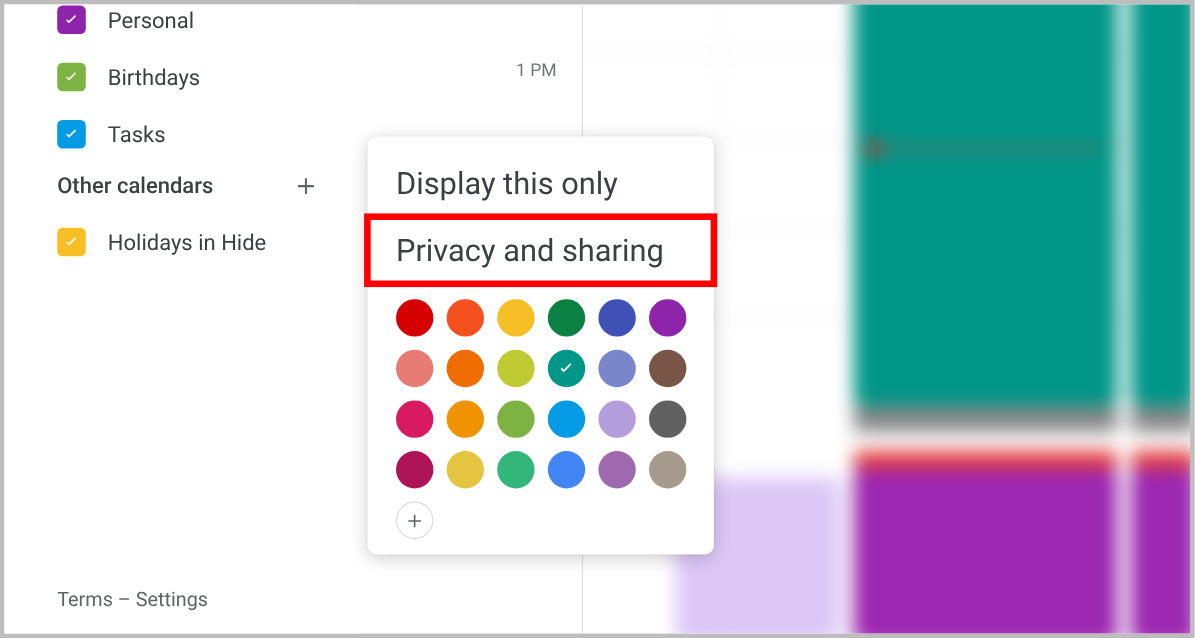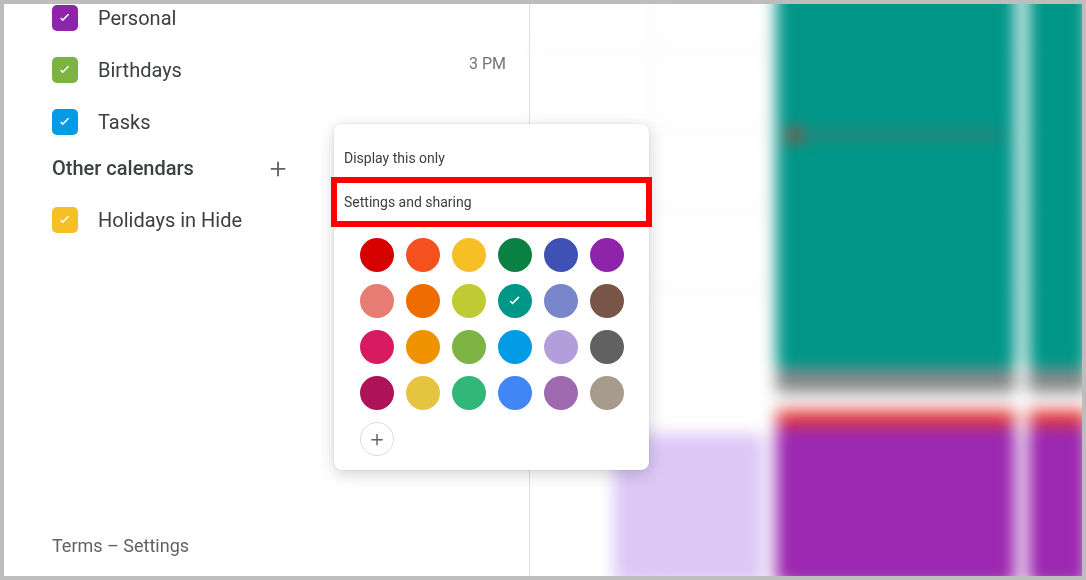--- a/index.html
+++ b/index.html
@@ -105,22 +105,22 @@
     position: absolute;
     left: 330px; top: 120px;
     width: 315px;
     background: #fff;
     border-radius: 8px;
     box-shadow: 0 4px 16px rgba(0,0,0,0.18), 0 0 0 1px rgba(0,0,0,0.04);
     padding: 12px 0 14px 0;
     z-index: 100;
   }
   .menu-item {
-    padding: 14px 10px;
-    font-size: 14px;
+    padding: 14px 26px;
+    font-size: 28px;
     color: #3c4043;
     cursor: pointer;
   }
   .menu-item.highlighted {
     outline: 6px solid #ff0000;
     outline-offset: -3px;
   }
   .color-grid {
     display: grid;
     grid-template-columns: repeat(6, 34px);
@@ -194,21 +194,21 @@
       <span class="calendar-label">Holidays in Hide</span>
     </div>
   </div>
 
   <div class="footer-links">
     <span>Terms</span><span> – </span><span>Settings</span>
   </div>
 </div>
 
 <div class="grid-area">
-  <div class="time-label">3 PM</div>
+  <div class="time-label">1 PM</div>
   <div class="vline" style="left:205px;"></div>
 
   <div class="grid-blur">
     <div class="grid-line" style="top:65px; left:220px;"></div>
     <div class="grid-line" style="top:145px; left:220px;"></div>
     <div class="grid-line" style="top:225px; left:220px;"></div>
     <div class="grid-line" style="top:305px; left:220px;"></div>
     <div class="vline" style="left:350px;"></div>
     <div class="vline" style="left:470px;"></div>
     <div class="vline" style="left:720px;"></div>
@@ -222,21 +222,21 @@
     <div class="event-block purple-block" style="left:724px; top:442px; width:60px; height:160px;"></div>
     <div class="event-block lilac-block" style="left:310px; top:450px; width:150px; height:150px;"></div>
     <div class="now-indicator">
         <div class="now-dot"></div>
       </div>
   </div>
 </div>
 
 <div class="context-menu">
   <div class="menu-item">Display this only</div>
-  <div class="menu-item highlighted">Settings and sharing</div>
+  <div class="menu-item highlighted">Privacy and sharing</div>
   <div class="color-grid" id="color-grid">
       <div class="color-swatch" style="background: rgb(213, 0, 0);"></div>
       <div class="color-swatch" style="background: rgb(244, 81, 30);"></div>
       <div class="color-swatch" style="background: rgb(246, 191, 38);"></div>
       <div class="color-swatch" style="background: rgb(11, 128, 67);"></div>
       <div class="color-swatch" style="background: rgb(63, 81, 181);"></div>
       <div class="color-swatch" style="background: rgb(142, 36, 170);"></div>
       <div class="color-swatch" style="background: rgb(230, 124, 115);"></div>
       <div class="color-swatch" style="background: rgb(239, 108, 0);"></div>
       <div class="color-swatch" style="background: rgb(192, 202, 51);"></div>

